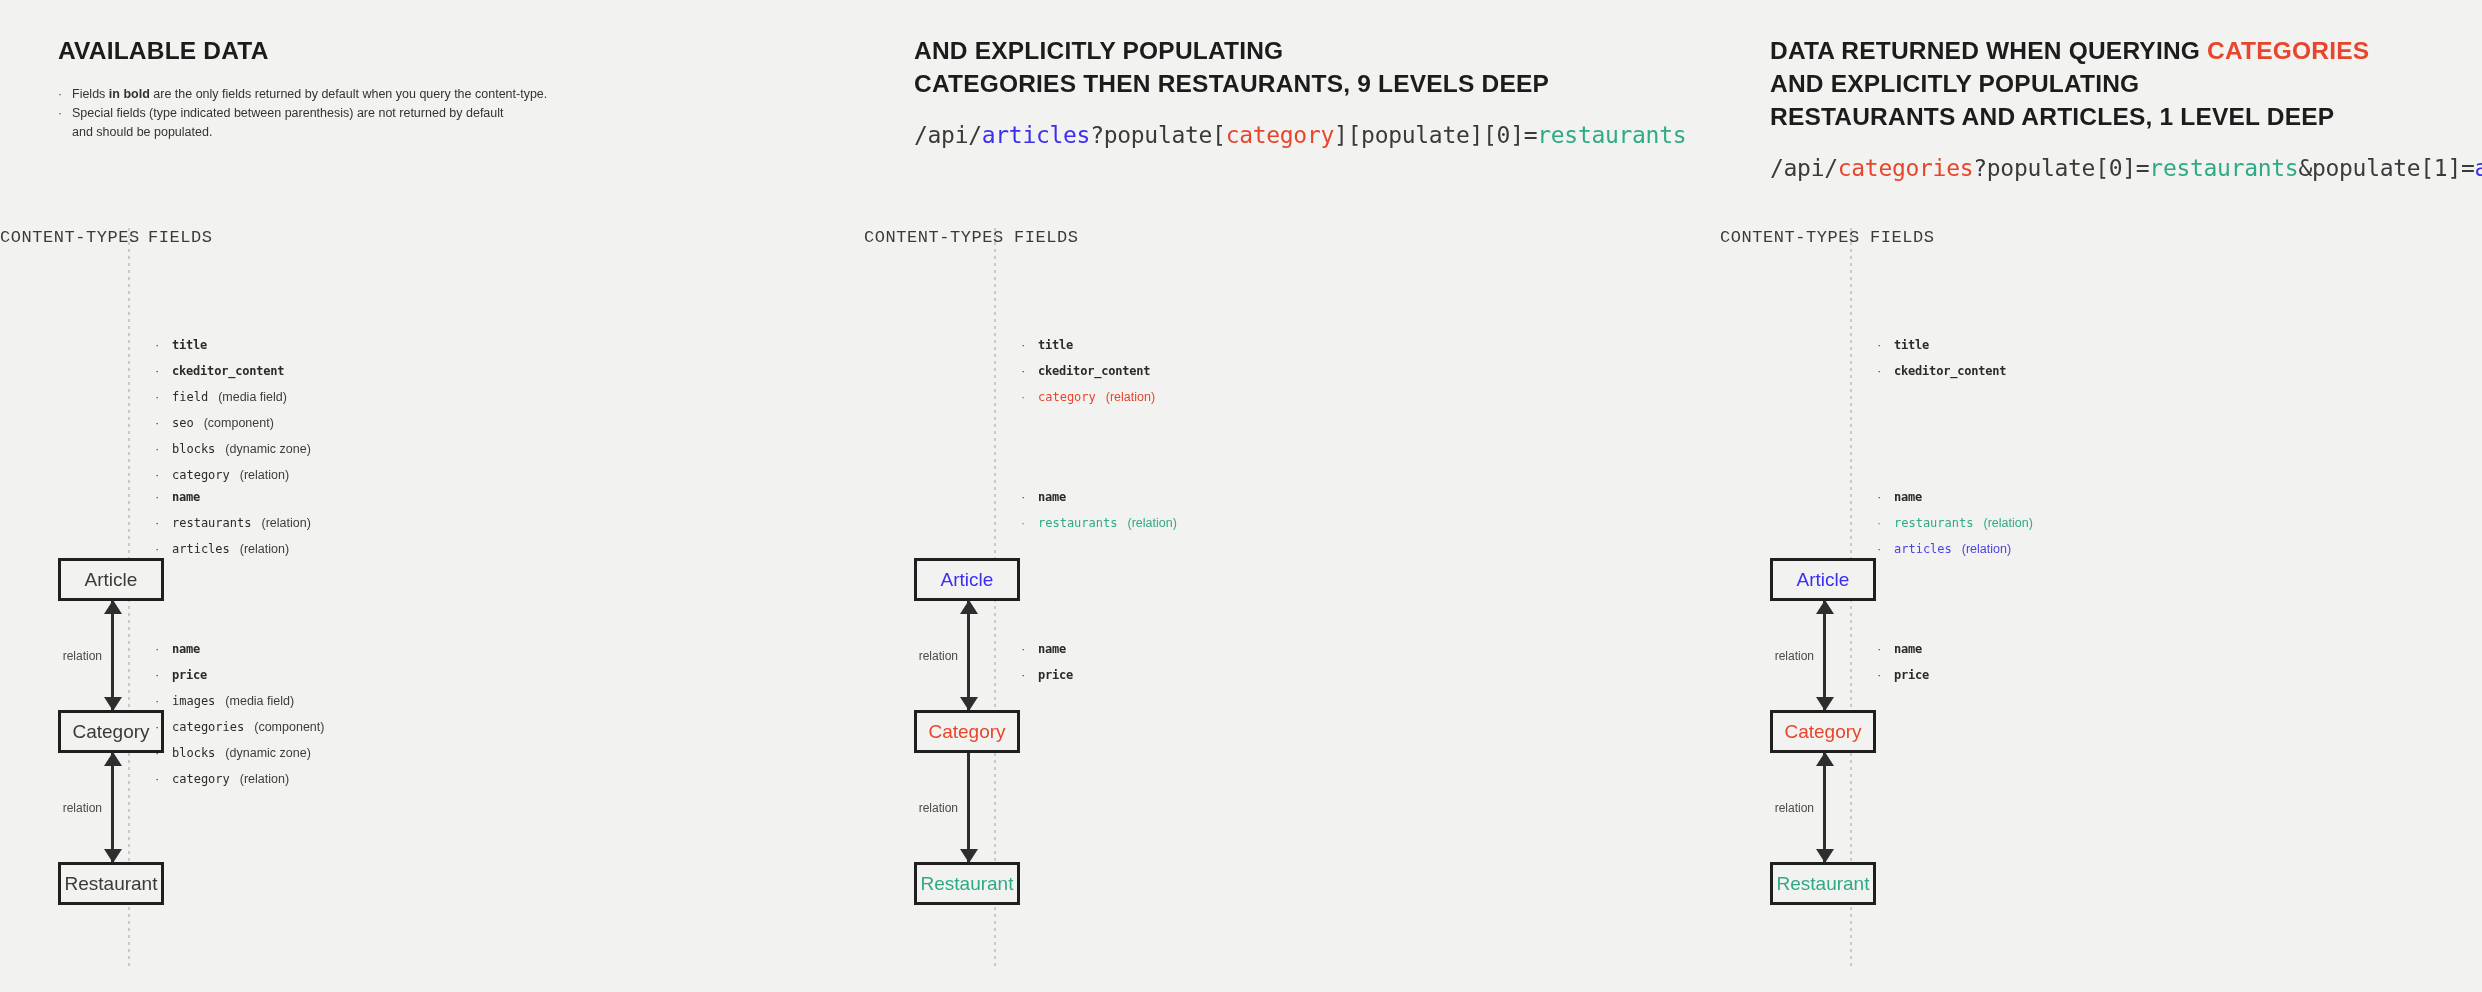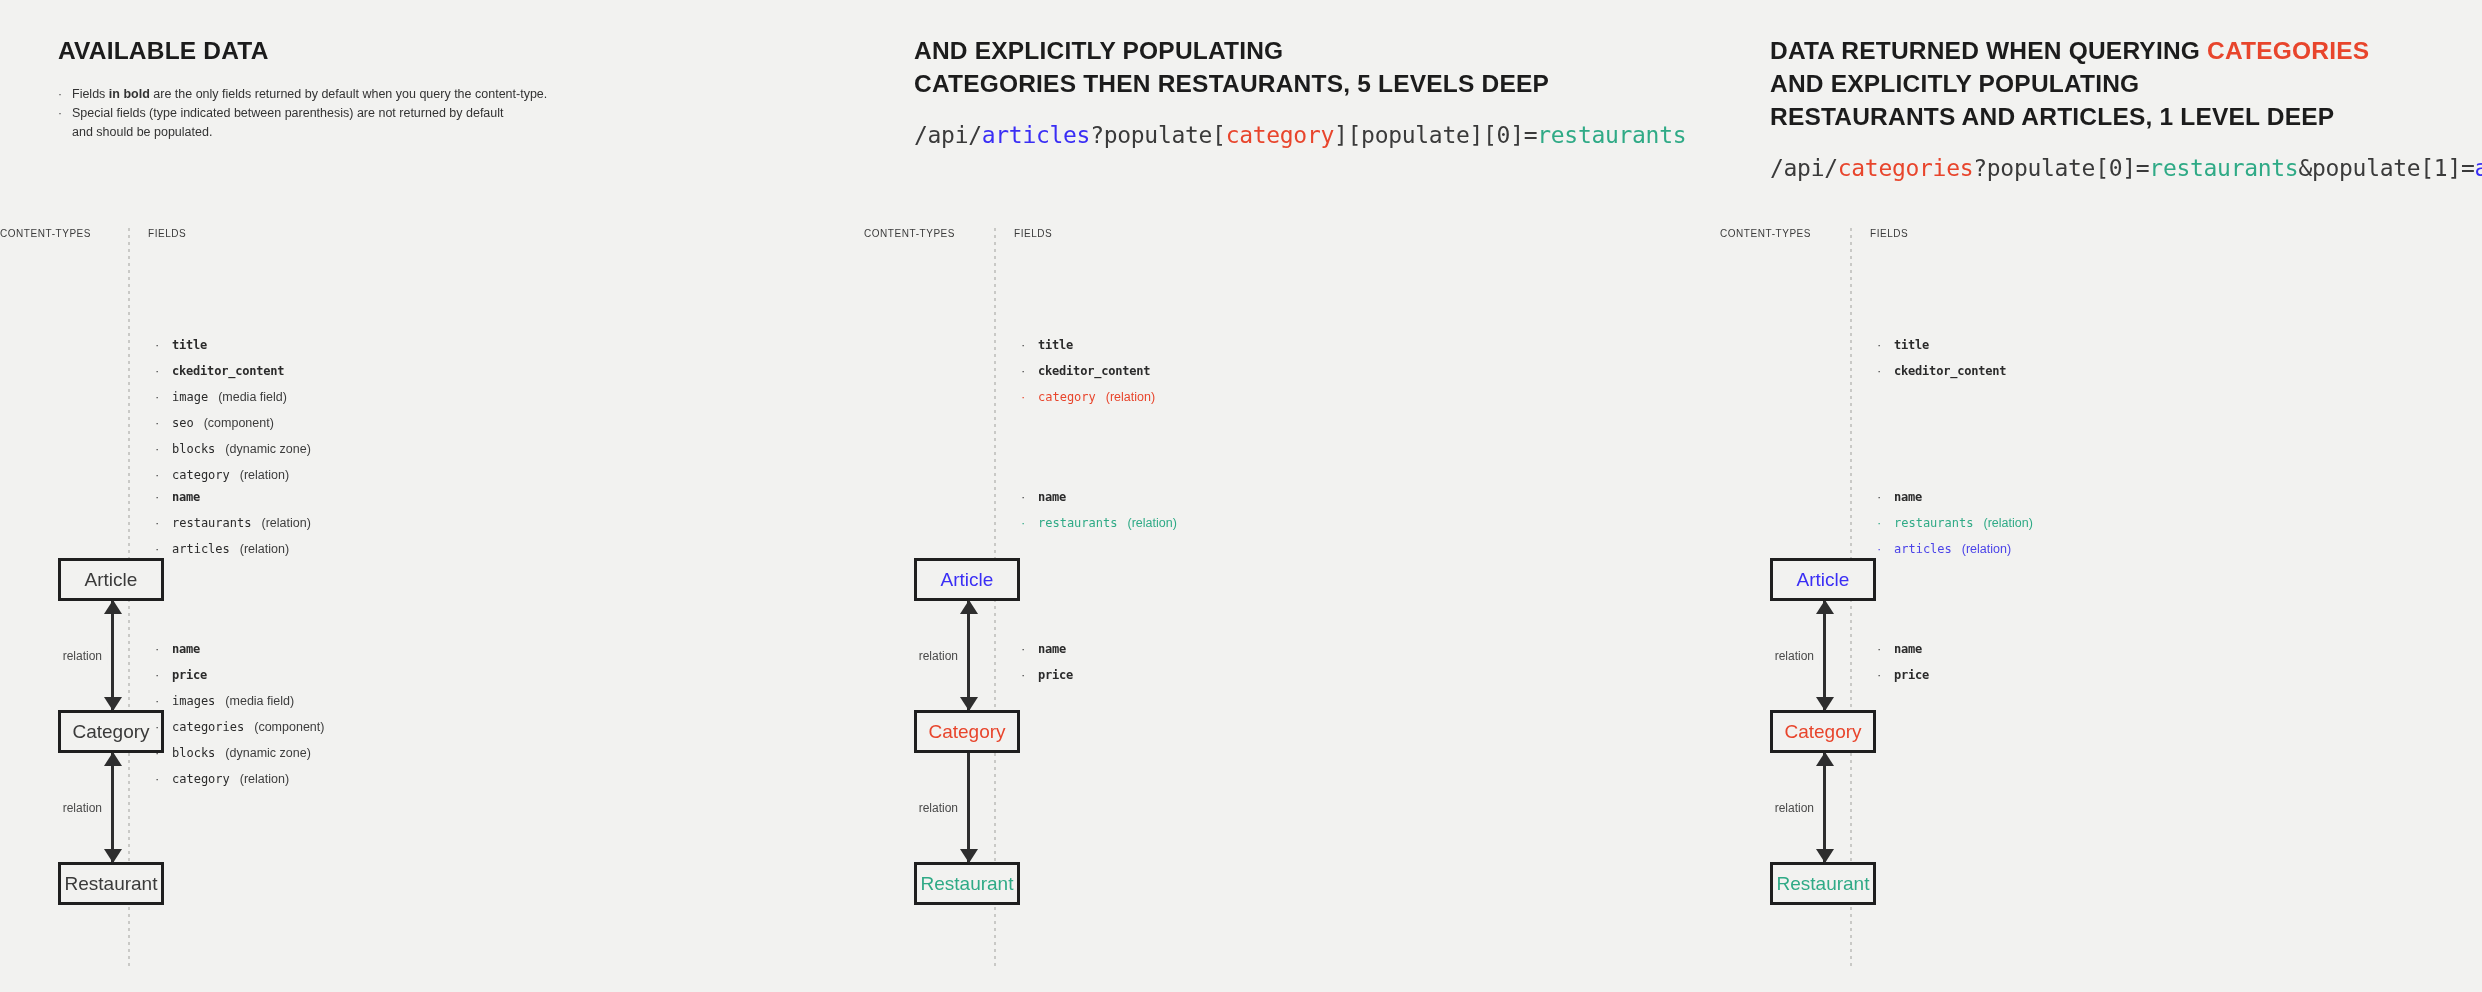--- a/index.html
+++ b/index.html
@@ -37,21 +37,21 @@
     font-family:"DejaVu Sans Mono","Liberation Mono",monospace;
     font-size:23px;letter-spacing:-.3px;color:#3a3a3a;white-space:nowrap;
   }
   .api .b{color:#3a2ef5;}
   .api .r{color:#e8452c;}
   .api .g{color:#2faa86;}
 
   
   .cols{position:absolute;top:228px;left:0;right:0;height:740px;}
   .col-label{
-    position:absolute;top:0;font-size:10px;letter-spacing:.55px;color:#3b3b3b;
+    position:absolute;top:0;font-size:17px;letter-spacing:.55px;color:#3b3b3b;font-family:Liberation Mono, monospace;
   }
   .divider{
     position:absolute;top:0;width:2px;height:738px;
     background-image:linear-gradient(to bottom,#c9c9c6 0 3px,transparent 3px 7px);
     background-size:2px 7px;background-repeat:repeat-y;
   }
 
   
   .ct-box{
     position:absolute;
@@ -137,21 +137,21 @@
           <div class="field bold">
             <span class="f-dot">·</span>
             <span class="f-name">title</span>
           </div>
           <div class="field bold">
             <span class="f-dot">·</span>
             <span class="f-name">ckeditor_content</span>
           </div>
           <div class="field">
             <span class="f-dot">·</span>
-            <span class="f-name">image</span>
+            <span class="f-name">field</span>
             <span class="f-type">(media field)</span>
           </div>
           <div class="field">
             <span class="f-dot">·</span>
             <span class="f-name">seo</span>
             <span class="f-type">(component)</span>
           </div>
           <div class="field">
             <span class="f-dot">·</span>
             <span class="f-name">blocks</span>
@@ -207,21 +207,21 @@
             <span class="f-dot">·</span>
             <span class="f-name">category</span>
             <span class="f-type">(relation)</span>
           </div>
         </div>
       </div>
     </div>
   <div class="panel panel-2">
       <div class="head">
         <div class="title"><span>AND EXPLICITLY POPULATING</span></div>
-        <div class="title"><span>CATEGORIES THEN RESTAURANTS, 5 LEVELS DEEP</span></div>
+        <div class="title"><span>CATEGORIES THEN RESTAURANTS, 9 LEVELS DEEP</span></div>
         <div class="api" style="margin-top: 22px;"><span>/api/</span><span class="b">articles</span><span>?populate[</span><span class="r">category</span><span>][populate][0]=</span><span class="g">restaurants</span></div>
       </div>
       <div class="cols">
         <div class="col-label" style="left: 8px;">CONTENT-TYPES</div>
         <div class="col-label" style="left: 158px;">FIELDS</div>
         <div class="divider" style="left: 138px;"></div>
         <div class="ct-box c-blue" style="left: 58px; top: 330px;">Article</div>
         <div class="ct-box c-red" style="left: 58px; top: 482px;">Category</div>
         <div class="ct-box c-green" style="left: 58px; top: 634px;">Restaurant</div>
         <div class="arrow" style="left: 111px; top: 373px; height: 109px;"></div>

